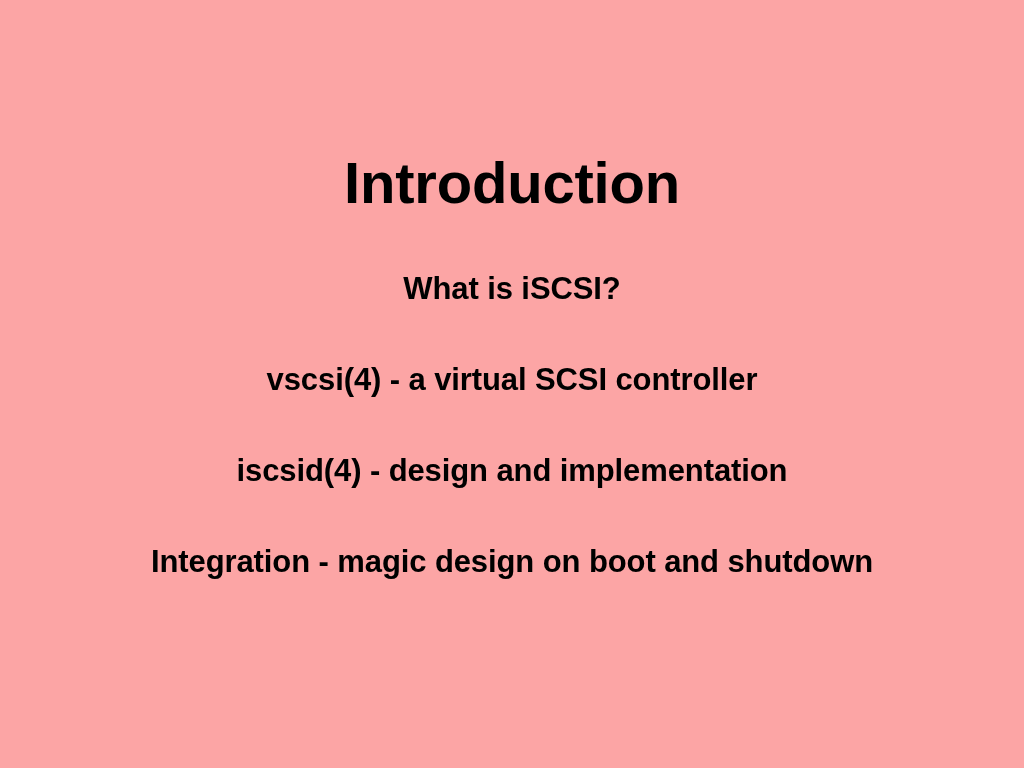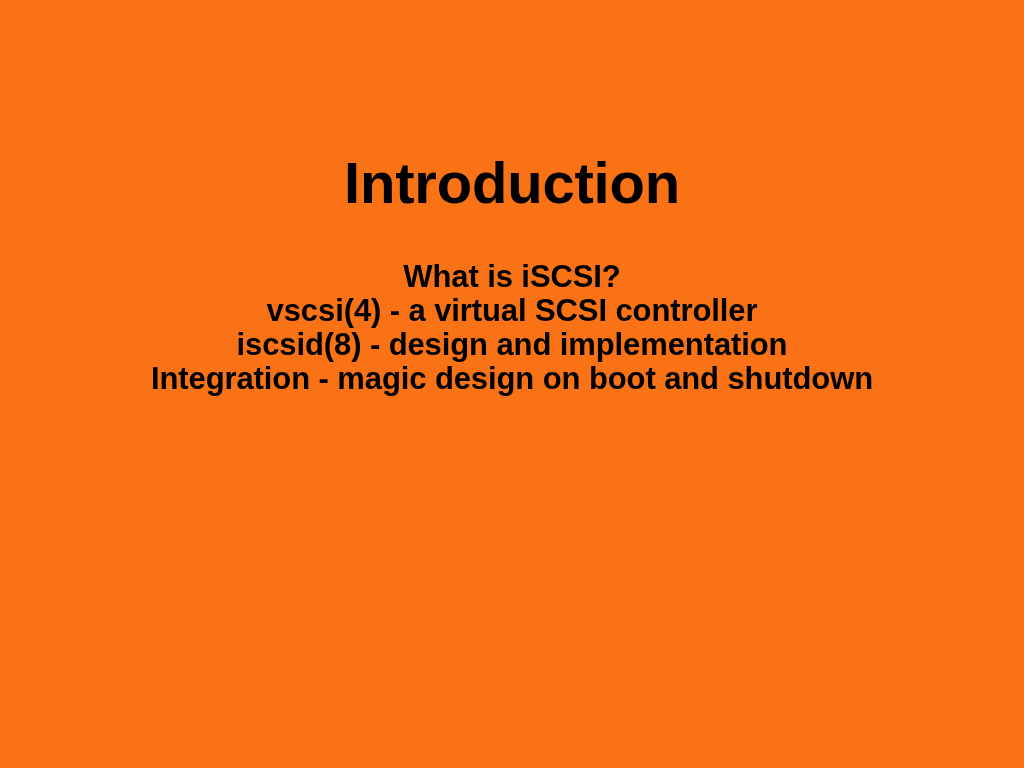--- a/index.html
+++ b/index.html
@@ -13,21 +13,21 @@
     background: #ffffff;
     font-family: "Liberation Sans", "DejaVu Sans", sans-serif;
     color: #000000;
     overflow: hidden;
   }
 
   .slide {
     position: relative;
     width: 1024px;
     height: 768px;
-    background: #f97316;
+    background: #fca5a5;
     box-sizing: border-box;
   }
 
   
   .slide-title {
     position: absolute;
     left: 0;
     top: 152px;
     width: 1024px;
     text-align: center;
@@ -36,47 +36,48 @@
     line-height: 62px;
     letter-spacing: -0.2px;
     color: #000000;
     white-space: nowrap;
   }
 
   
   .slide-body {
     position: absolute;
     left: 0;
-    top: 260px;
+    top: 272px;
     width: 996px;
     text-align: center;
   }
 
   .body-line {
     display: block;
     width: 1024px;
     text-align: center;
     font-size: 31px;
     font-weight: 700;
     line-height: 34px;
     color: #000000;
     white-space: nowrap;
     letter-spacing: -0.1px;
   }
 
   .body-line + .body-line {
+    margin-top: 57px;
   }
 </style>
 </head>
 <body>
 
 <div class="slide">
 
   <div class="slide-title">Introduction</div>
 
   <div class="slide-body">
     <span class="body-line">What is iSCSI?</span>
     <span class="body-line">vscsi(4) - a virtual SCSI controller</span>
-    <span class="body-line">iscsid(8) - design and implementation</span>
+    <span class="body-line">iscsid(4) - design and implementation</span>
     <span class="body-line">Integration - magic design on boot and shutdown</span>
   </div>
 
 </div>
 
 </body></html>

